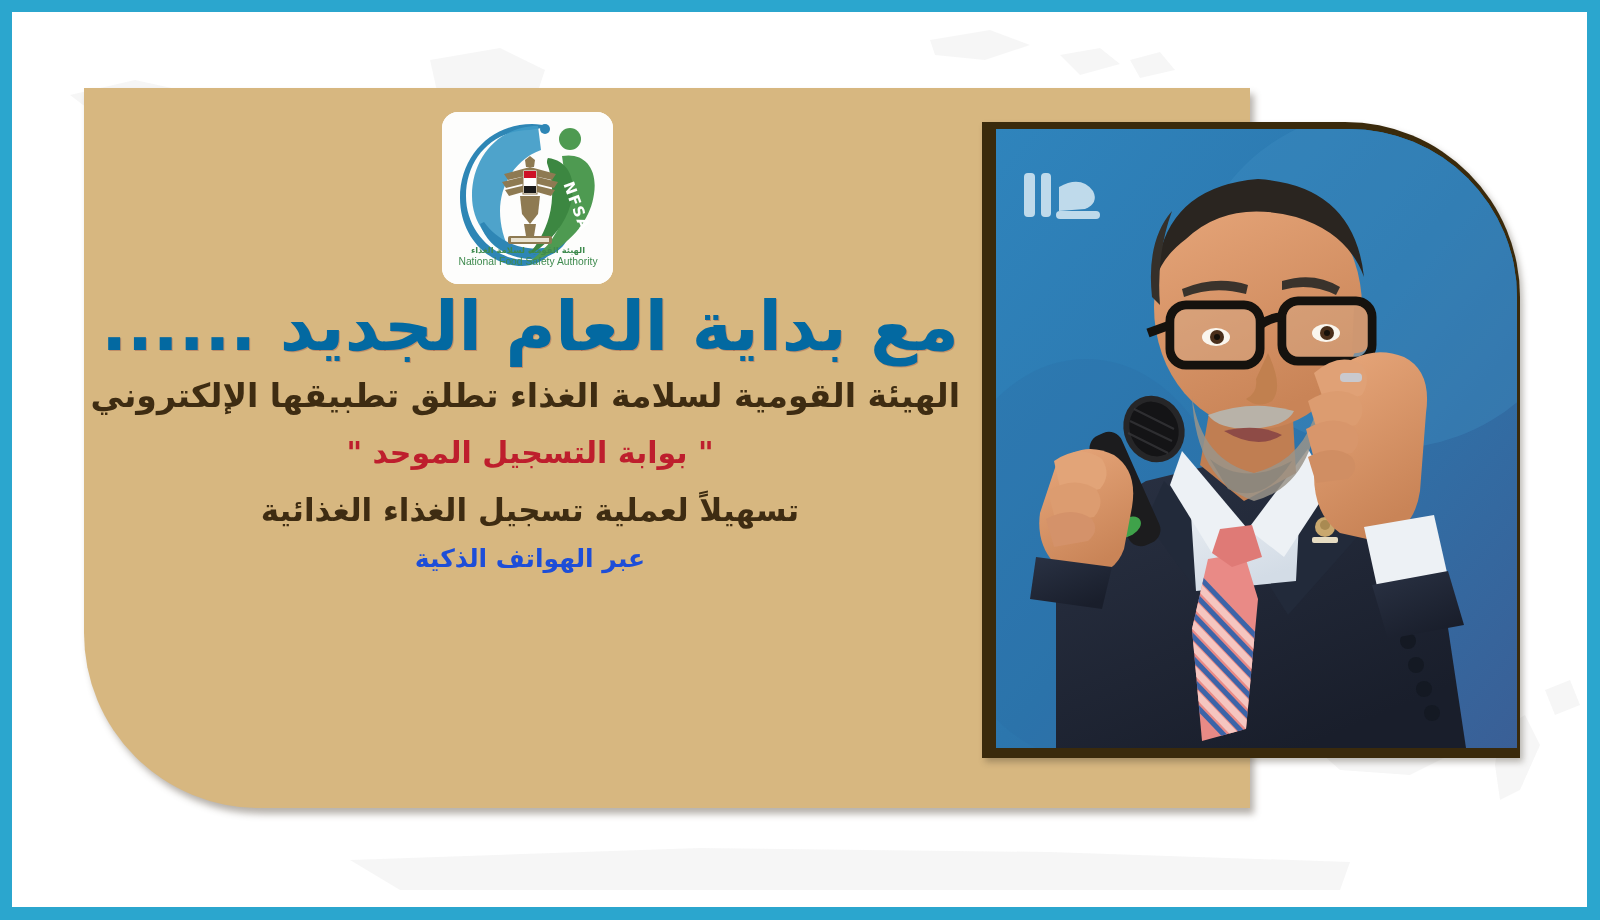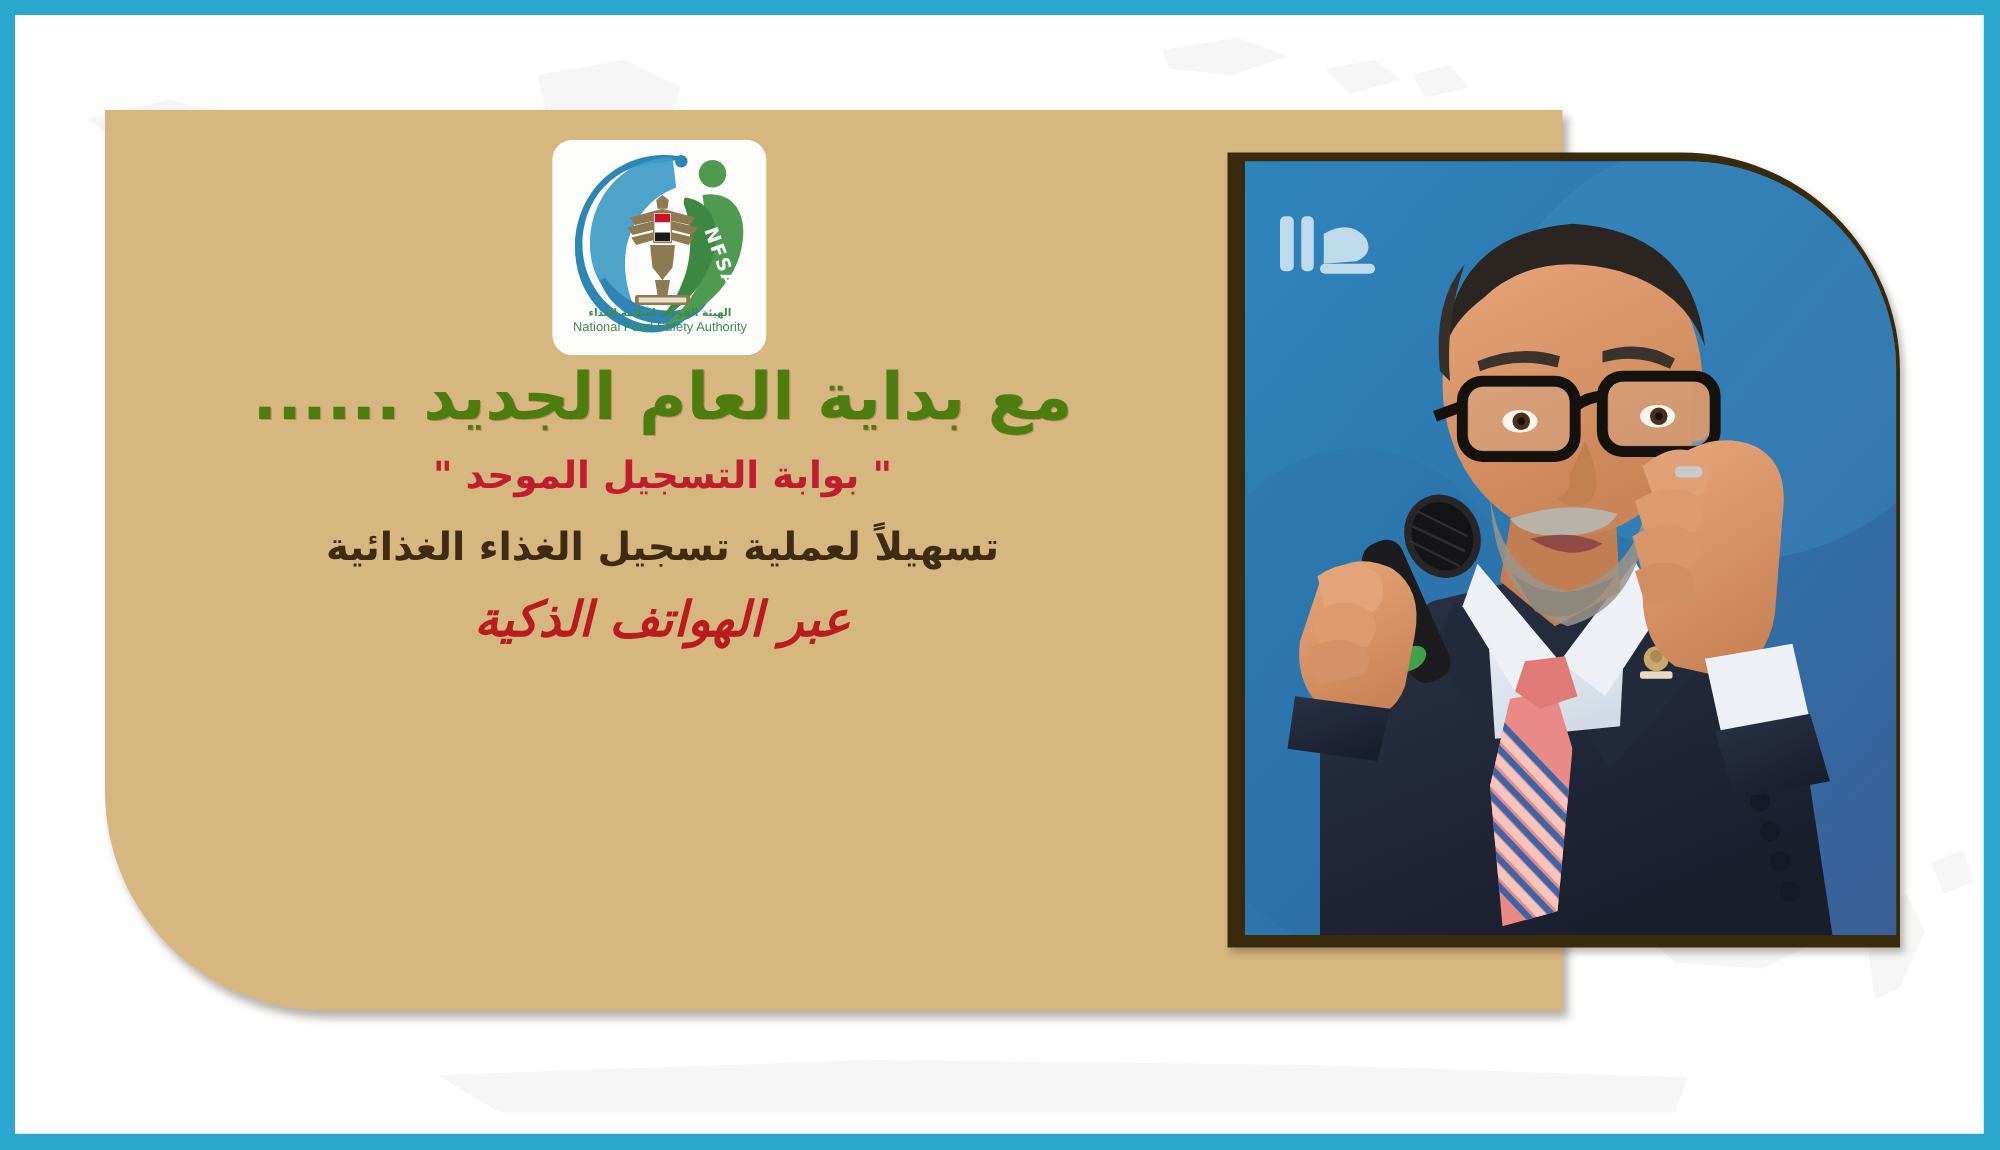--- a/index.html
+++ b/index.html
@@ -28,31 +28,31 @@
   
   #logo{position:absolute;left:442px;top:112px;width:171px;height:172px;
         background:#fdfdfc;border-radius:16px;z-index:22;}
   #logo svg{display:block;width:171px;height:172px;}
 
   
   #textblock{position:absolute;right:640px;top:292px;width:860px;z-index:22;
              text-align:center;direction:rtl;}
   #textblock .ln{display:block;}
 
-  .headline{font-size:52px;font-weight:bold;color:#4d7c0f;line-height:1.02;
+  .headline{font-size:68px;font-weight:bold;color:#0369a1;line-height:1.02;
             letter-spacing:-1px;white-space:nowrap;
             text-shadow:1px 1px 0 rgba(120,20,30,.25);text-align:center;}
   .sub1{font-size:33px;font-weight:bold;color:#3E2C12;line-height:1.25;margin-top:14px;
         white-space:nowrap;}
   .appname{font-size:30px;font-weight:bold;color:#BE1E2D;line-height:1.3;margin-top:16px;
         white-space:nowrap;}
   .sub2{font-size:31px;font-weight:bold;color:#3E2C12;line-height:1.45;margin-top:16px;
         white-space:nowrap;}
-  .sub3{font-size:39px;font-weight:bold;color:#b91c1c;line-height:1.45;margin-top:8px;
-        white-space:nowrap;font-style:italic;}
+  .sub3{font-size:25px;font-weight:bold;color:#1d4ed8;line-height:1.45;margin-top:8px;
+        white-space:nowrap;}
 
   
   #photo{position:absolute;left:982px;top:122px;width:538px;height:636px;z-index:30;
          background:#3A2A0C;border-radius:0 175px 0 0;padding:0;
          box-shadow:3px 4px 6px rgba(70,60,45,.35);}
   #photoinner{position:absolute;left:14px;top:7px;right:3px;bottom:10px;
               border-radius:0 168px 0 0;overflow:hidden;background:#1f6fa8;}
   #photoinner svg{display:block;width:100%;height:100%;}
 </style>
 </head>
@@ -167,20 +167,21 @@
         <rect x="69" y="126" width="38" height="4" fill="#E9E2D0"></rect>
       </g>
 
       <text x="86" y="141" fill="#3E8A4E" font-size="8.4" font-weight="bold" text-anchor="middle" font-family="'DejaVu Sans',sans-serif" letter-spacing="0.6" id="logo-ar">الهيئة القومية لسلامة الغذاء</text>
       <text x="86" y="153" fill="#3E8A4E" font-size="10.3" text-anchor="middle" font-family="'Liberation Sans',sans-serif" id="logo-en">National Food Safety Authority</text>
     </svg>
   </div>
 
   <div id="textblock">
     <span class="ln headline">مع بداية العام الجديد ......</span>
+    <span class="ln sub1">الهيئة القومية لسلامة الغذاء تطلق تطبيقها الإلكتروني</span>
     <span class="ln appname">" بوابة التسجيل الموحد "</span>
     <span class="ln sub2">تسهيلاً لعملية تسجيل الغذاء الغذائية</span>
     <span class="ln sub3">عبر الهواتف الذكية</span>
   </div>
 
   <div id="photo">
     <div id="photoinner">
       <svg viewBox="0 0 521 619" preserveAspectRatio="xMidYMid slice" xmlns="http://www.w3.org/2000/svg">
         <defs>
           <linearGradient id="bg" x1="0" y1="0" x2="1" y2="1">

